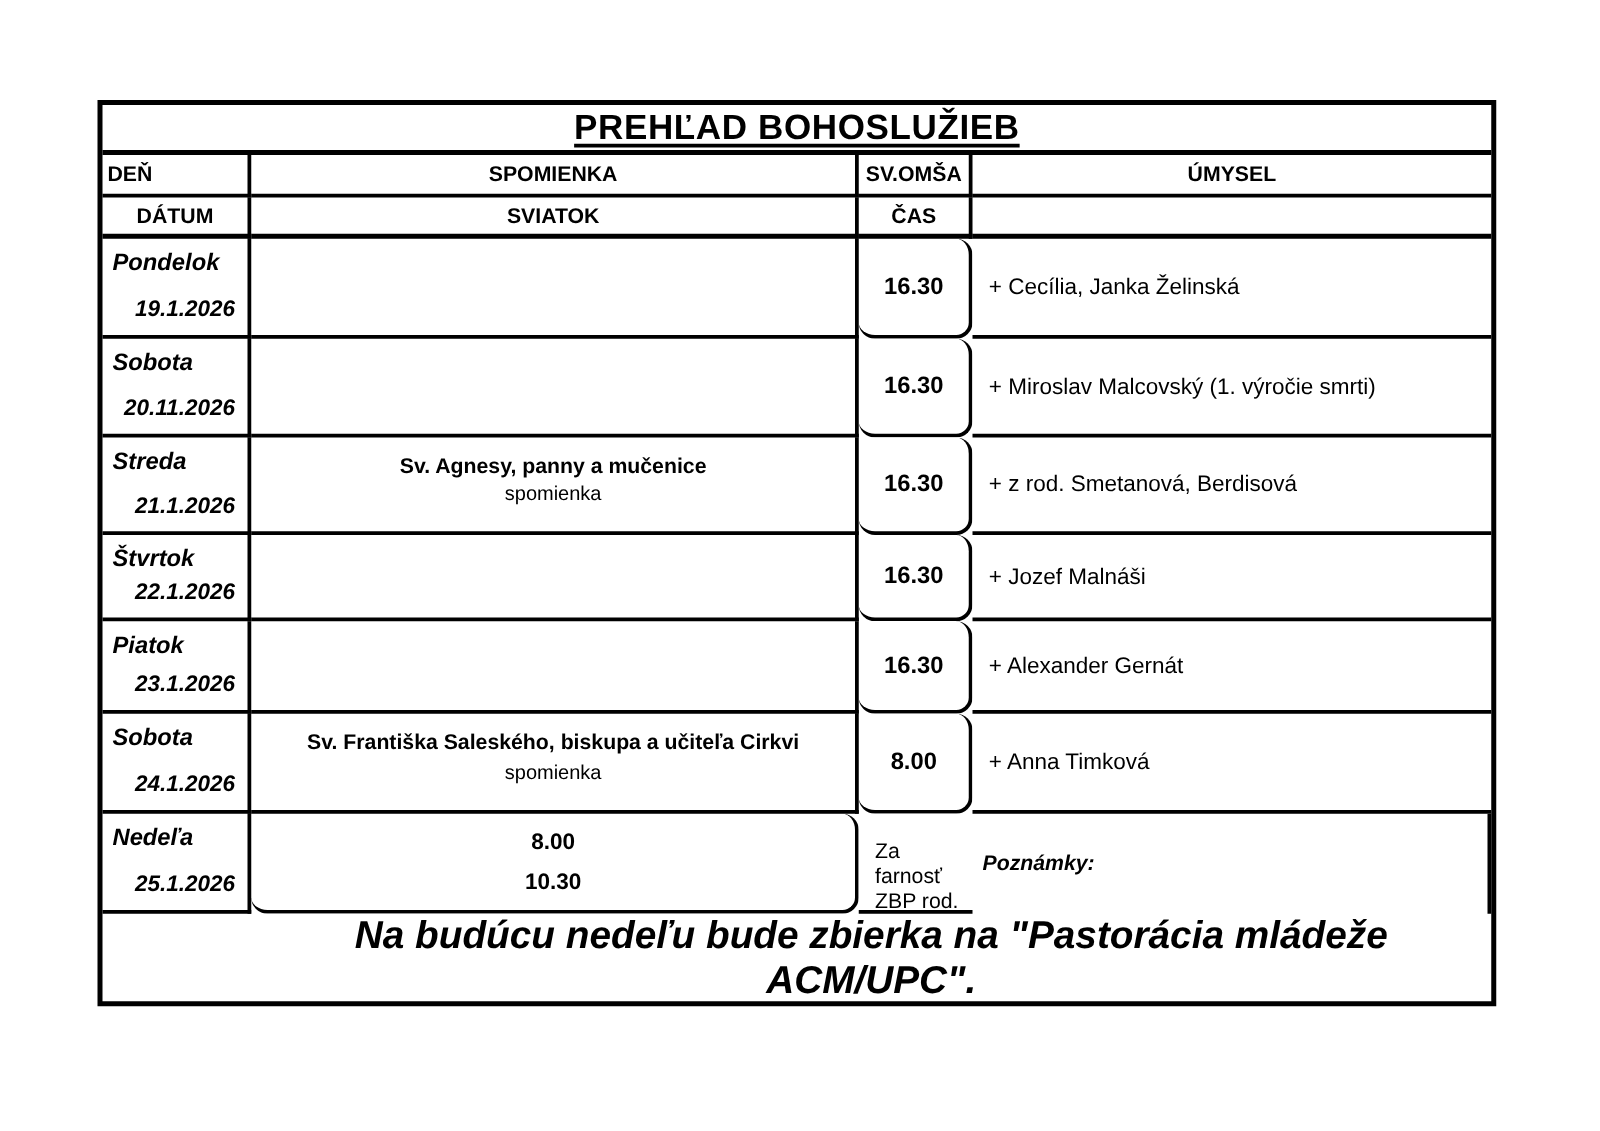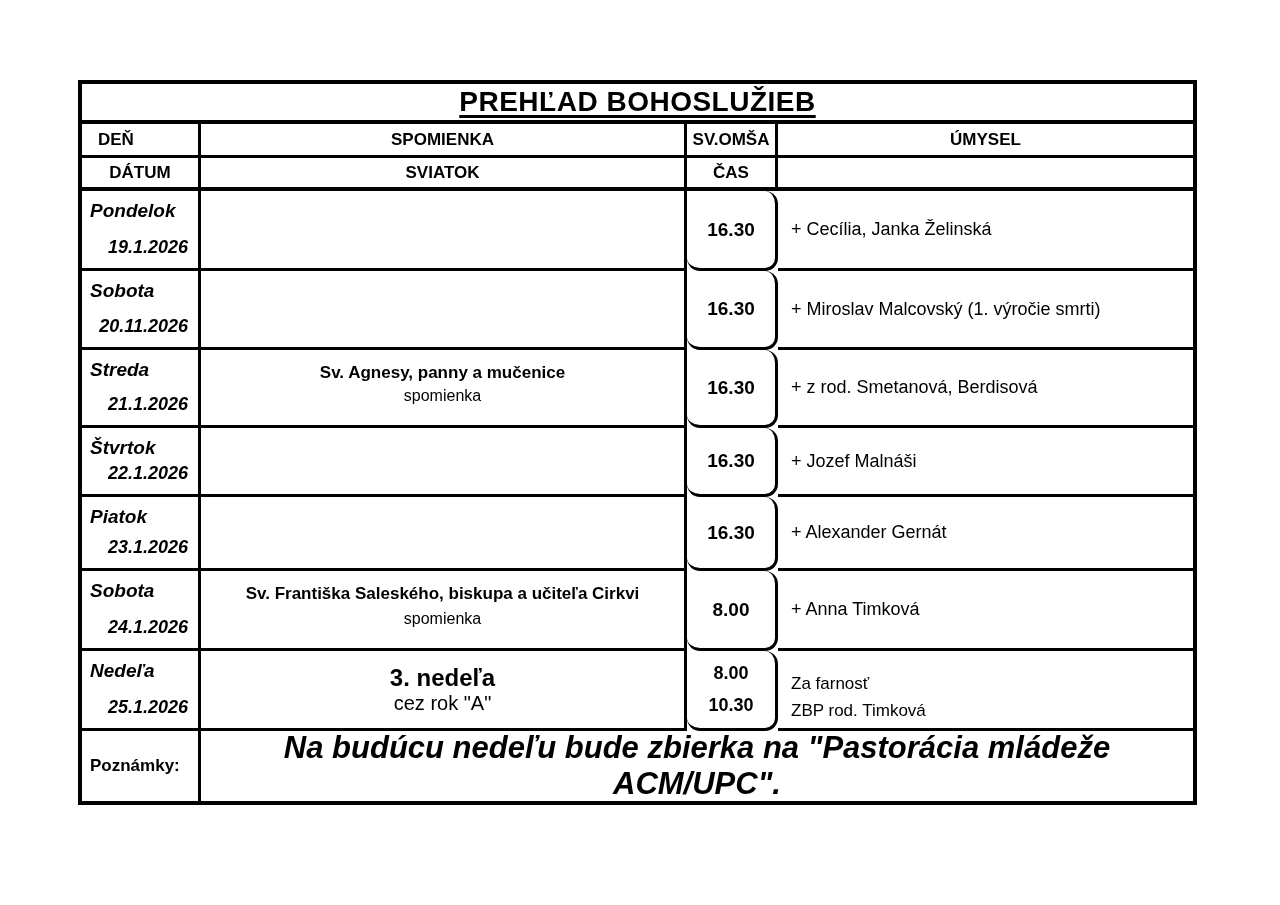--- a/index.html
+++ b/index.html
@@ -38,21 +38,21 @@
     font-size: 28px; font-weight: bold; letter-spacing: 0.5px;
     text-decoration: underline;
     text-decoration-thickness: 3px;
     text-underline-offset: 4px;
   }
 
   .hcell {
     display: flex; align-items: center; justify-content: center;
     font-size: 17px; font-weight: bold;
   }
-  .hcell.left { justify-content: flex-start; padding-left: 16px; }
+  .hcell.left { justify-content: flex-start; padding-left: 4px; }
 
   .day-cell {
     display: flex; flex-direction: column; justify-content: space-between;
     font-style: italic; font-weight: bold;
     padding: 9px 8px 10px 8px;
   }
   .day-name { font-size: 19px; text-align: left; }
   .day-date { font-size: 18px; text-align: right; padding-right: 2px; }
 
   .feast-cell {
@@ -74,21 +74,21 @@
   .intent-cell {
     display: flex; flex-direction: column; justify-content: center;
     padding-left: 13px;
     font-size: 18px;
   }
   .nedela.intent-cell { justify-content: space-around; font-size: 17px; padding-top: 20px; padding-bottom: 4px; }
 
   .notes-label {
     display: flex; align-items: center;
     padding-left: 8px;
-    font-weight: bold; font-size: 17px;
+    font-style: italic; font-weight: bold; font-size: 17px;
   }
   .notes-text {
     grid-column: 2 / -1;
     display: flex; align-items: center; justify-content: center;
     font-style: italic; font-weight: bold; font-size: 31px;
     text-align: center;
   }
 </style>
 </head>
 <body>
@@ -185,24 +185,20 @@
       <span>8.00</span>
     </div>
     <div class="cell lc intent-cell">
       <span>+ Anna Timková</span>
     </div>
 
     <div class="cell day-cell">
       <span class="day-name">Nedeľa</span>
       <span class="day-date">25.1.2026</span>
     </div>
-    <div class="cell feast-cell nedela">
-      <span class="feast-main">3. nedeľa</span>
-      <span class="feast-note">cez rok "A"</span>
-    </div>
     <div class="cell time-cell nedela">
       <span>8.00</span>
       <span>10.30</span>
     </div>
     <div class="cell lc intent-cell nedela">
       <span>Za farnosť</span>
       <span>ZBP rod. Timková</span>
     </div>
 
     <div class="cell lb notes-label">Poznámky:</div>

